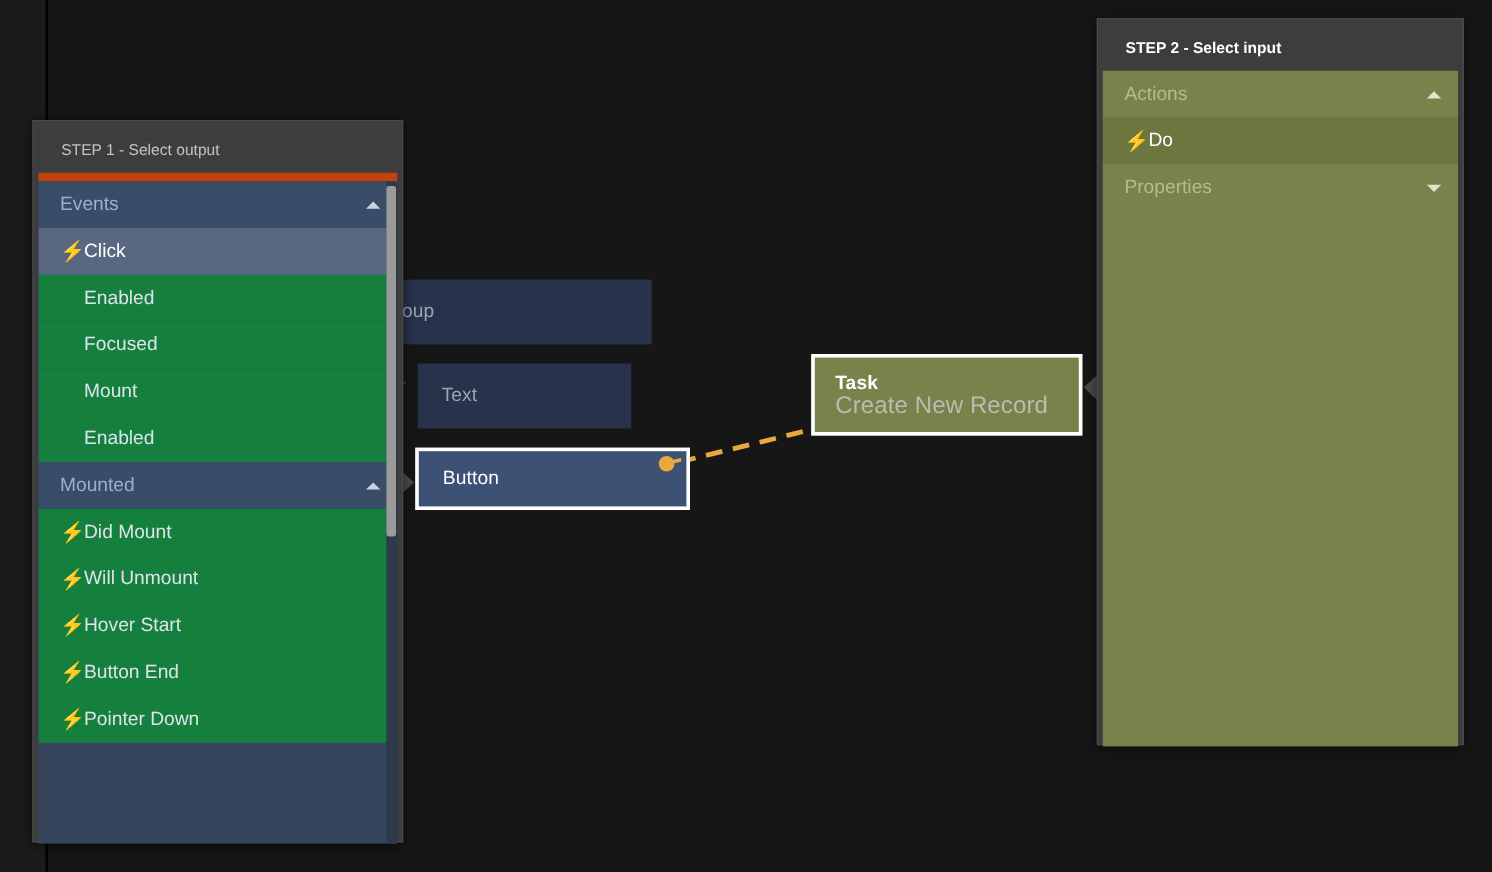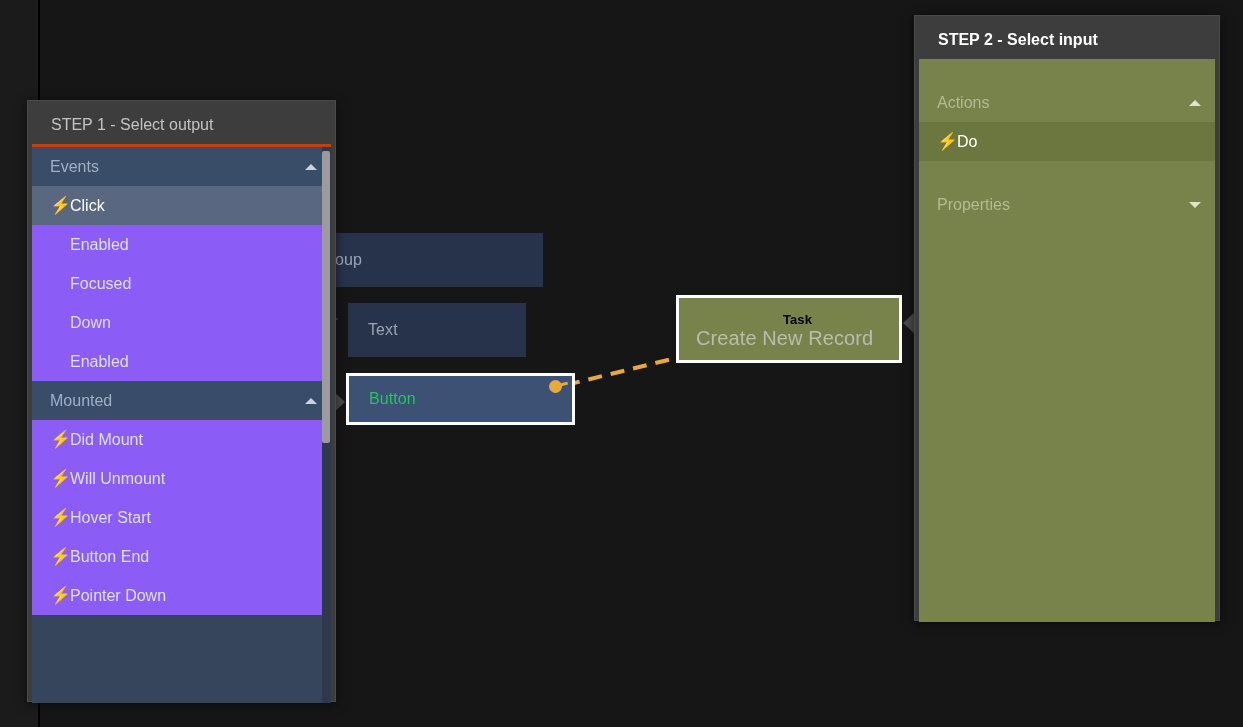--- a/index.html
+++ b/index.html
@@ -45,33 +45,32 @@
     padding-left: 20px;
     font-size: 16px;
     letter-spacing: .1px;
   }
   .node-dim {
     background: #27334a;
     color: #9aa4b4;
   }
   .node-sel-blue {
     background: #3c5173;
-    color: #22c55e;
+    color: #ffffff;
     border: 3px solid #ffffff;
   }
   .node-sel-green {
     background: #77834a;
     border: 3px solid #ffffff;
   }
   .node-title-bold {
-    color: #000000;
+    color: #ffffff;
     font-weight: bold;
-    font-size: 13px;
+    font-size: 16px;
     line-height: 17px;
-    text-align: center;
   }
   .node-subtitle {
     color: #b9bdb0;
     font-size: 20px;
     line-height: 20px;
   }
 
   #node-group { left: 297px; top: 233px; width: 246px; height: 54px; }
   #node-text  { left: 348px; top: 303px; width: 178px; height: 54px; }
   #node-button{ left: 346px; top: 373px; width: 229px; height: 52px; }
@@ -127,21 +126,21 @@
     box-sizing: border-box;
     background: #3d3d3d;
     border: 1px solid #4a4a4a;
     padding: 4px;
     box-shadow: 0 2px 10px rgba(0,0,0,.55);
   }
   .panel-title {
     height: 39px;
     line-height: 39px;
     padding-left: 19px;
-    font-size: 16px;
+    font-size: 13px;
     box-sizing: border-box;
   }
   #panel-step1 {
     left: 27px; top: 100px;
     width: 309px; height: 602px;
   }
   #panel-step1 .panel-title { color: #c3c3c3; }
   #panel-step2 {
     left: 914px; top: 15px;
     width: 306px; height: 606px;
@@ -149,21 +148,21 @@
   #panel-step2 .panel-title { color: #ffffff; font-weight: bold; }
 
   .panel-body {
     position: relative;
     overflow: hidden;
     box-sizing: border-box;
   }
   #list-blue {
     height: 559px;
     background: #36455c;
-    border-top: 3px solid #c2410c;
+    border-top: 7px solid #c2410c;
   }
   #list-green {
     height: 563px;
     background: #77834a;
   }
 
   
   .row {
     box-sizing: border-box;
     display: flex;
@@ -186,25 +185,25 @@
     flex: 0 0 20px;
     color: #ffffff;
     font-size: 17px;
     line-height: 1;
     text-align: left;
   }
   .row-label { white-space: nowrap; }
 
   
   #list-blue .row-group      { background: #394c68; color: #9fb0c6; }
-  #list-blue .row-item       { background: #8b5cf6; color: #dde3ec; }
+  #list-blue .row-item       { background: #15803d; color: #dde3ec; }
   #list-blue .row-item.selected { background: #5a6780; color: #ffffff; }
 
   
-  #list-green .row-group     { background: #77834a; color: #b3bb93; margin-top: 24px; }
+  #list-green .row-group     { background: #77834a; color: #b3bb93; }
   #list-green .row-item      { background: #6b773f; color: #f2f4e8; }
   #list-green .row-item.selected { background: #6b773f; color: #ffffff; }
 
   .caret {
     width: 0; height: 0;
     border-left: 6px solid transparent;
     border-right: 6px solid transparent;
   }
   .caret.up   { border-bottom: 6px solid #c9d3e0; }
   .caret.down { border-top: 6px solid #c9d3e0; }
@@ -280,21 +279,21 @@
     <div class="row row-item">
       <span class="bolt"></span>
       <span class="row-label">Enabled</span>
     </div>
     <div class="row row-item">
       <span class="bolt"></span>
       <span class="row-label">Focused</span>
     </div>
     <div class="row row-item">
       <span class="bolt"></span>
-      <span class="row-label">Down</span>
+      <span class="row-label">Mount</span>
     </div>
     <div class="row row-item">
       <span class="bolt"></span>
       <span class="row-label">Enabled</span>
     </div>
 
     <div class="row row-group">
       <span class="row-label">Mounted</span>
       <span class="caret up"></span>
     </div>

